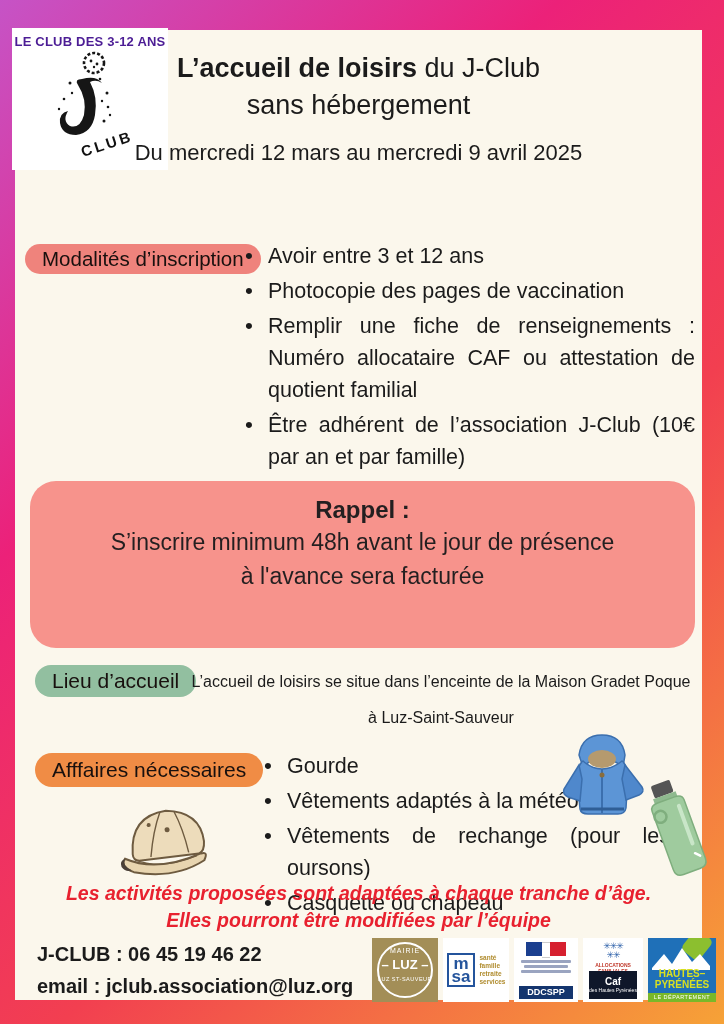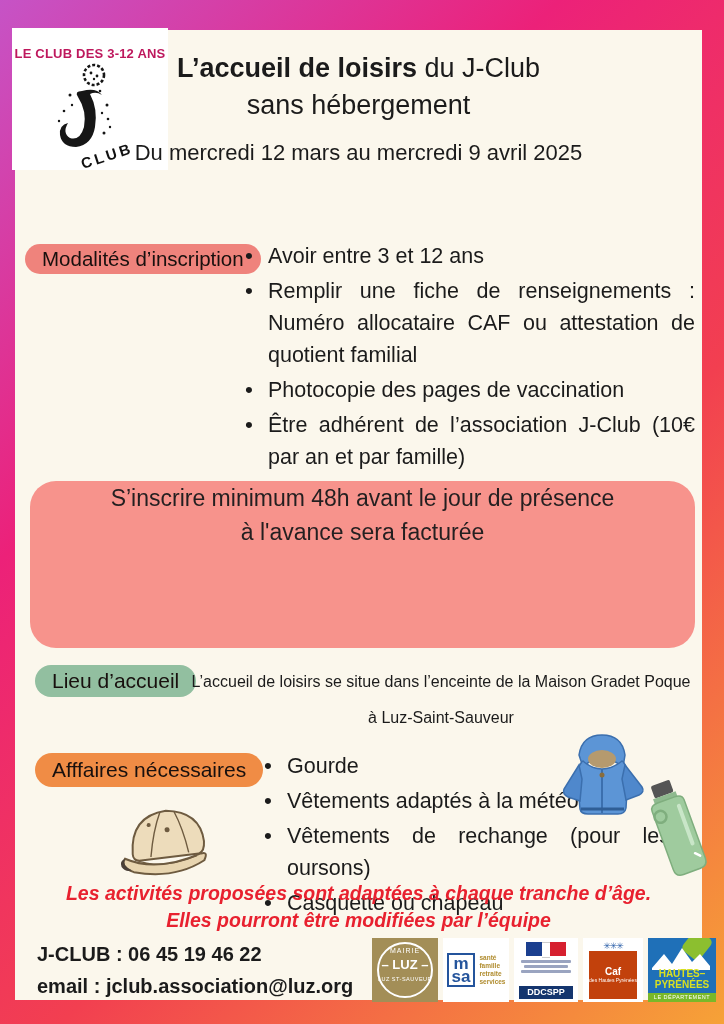--- a/index.html
+++ b/index.html
@@ -4,21 +4,21 @@
 <style>
   html,body{margin:0;padding:0;background:#888;}
   .canvas{
     position:relative;width:724px;height:1024px;overflow:hidden;
     font-family:"Liberation Sans",sans-serif;color:#1b1b1b;
     background:linear-gradient(135deg,#c653c6 0%,#ec2179 32%,#f23f50 62%,#f6a237 100%);
   }
   .panel{position:absolute;left:15px;top:30px;width:687px;height:970px;background:#fbf7ec;}
   
   .logo-box{position:absolute;left:12px;top:28px;width:156px;height:142px;background:#ffffff;text-align:center;}
-  .logo-banner{font-size:13px;font-weight:bold;letter-spacing:.2px;margin-top:18px;color:#be185d;}
+  .logo-banner{font-size:13px;font-weight:bold;letter-spacing:.2px;margin-top:6px;color:#4c1d95;}
   .logo-art{position:relative;width:100%;height:112px;}
   .logo-club{position:absolute;left:68px;top:86px;font-weight:bold;font-size:15px;letter-spacing:3px;transform:rotate(-18deg);color:#111;}
   
   .title-block{position:absolute;left:15px;top:50px;width:687px;text-align:center;}
   .title-l1,.title-l2{font-size:27px;line-height:37px;}
   .title-l1 .b{font-weight:bold;}
   .date-line{font-size:22px;line-height:28px;margin-top:15px;}
   .hours-line{font-size:22px;line-height:28px;margin-top:3px;}
   
   .pill{position:absolute;display:flex;align-items:center;justify-content:center;border-radius:17px;font-size:20.5px;color:#18100e;padding:0 17px;}
@@ -54,21 +54,21 @@
   .msa .mark{color:#24549c;font-weight:bold;font-size:17px;line-height:13px;text-align:center;border:2px solid #24549c;padding:2px 3px;}
   .msa .words{font-size:6.5px;line-height:8px;color:#b08c2e;font-weight:bold;}
   .ddcspp{width:64px;background:#fff;text-align:center;}
   .flagrow{display:flex;justify-content:center;margin-top:4px;}
   .flagrow i{display:block;height:14px;}
   .bar{height:3px;background:#9aa4c0;margin:2px 7px 0 7px;border-radius:1px;}
   .ddcspp .tag{position:absolute;bottom:3px;left:5px;right:5px;background:#14356e;color:#fff;font-size:9px;font-weight:bold;line-height:13px;}
   .caf{width:60px;background:#fff;text-align:center;}
   .caf .fleur{color:#2a5ea8;font-size:9px;line-height:9px;margin-top:4px;letter-spacing:-1px;}
   .caf .alloc{font-size:5px;color:#c0392b;font-weight:bold;line-height:6px;margin-top:2px;}
-  .caf .tag{position:absolute;bottom:3px;left:6px;right:6px;background:#c2410c;color:#fff;line-height:10px;padding:16px 0;}
+  .caf .tag{position:absolute;bottom:3px;left:6px;right:6px;background:#0f172a;color:#fff;line-height:10px;padding:6px 0;}
   .caf .tag .c1{font-size:10px;font-weight:bold;line-height:10px;}
   .caf .tag .c2{font-size:5px;line-height:6px;}
   .hp{width:68px;background:#1f70b8;text-align:center;}
   .hp .t1{position:relative;font-size:10px;font-weight:bold;color:#d9e021;line-height:11px;margin-top:30px;z-index:2;}
   .hp .t2{position:relative;font-size:10px;font-weight:bold;color:#d9e021;line-height:11px;z-index:2;}
   .hp .t3{position:absolute;bottom:0;left:0;right:0;background:#7ab829;color:#fff;font-size:5.5px;line-height:9px;letter-spacing:.5px;}
   .hp svg{position:absolute;left:0;top:0;z-index:1;}
   
   .icon-abs{position:absolute;}
 </style>
@@ -105,26 +105,27 @@
 
   <div class="title-block">
     <div class="title-l1"><span class="b">L’accueil de loisirs</span><span> du J-Club</span></div>
     <div class="title-l2">sans hébergement</div>
     <div class="date-line">Du mercredi 12 mars au mercredi 9 avril 2025</div>
   </div>
 
   <div class="pill pill-salmon">Modalités d’inscription</div>
   <ul class="blist modalites-list">
     <li>Avoir entre 3 et 12 ans</li>
+    <li>Photocopie des pages de vaccination</li>
     <li>Remplir une fiche de renseignements : Numéro allocataire CAF ou attestation de quotient familial</li>
-    <li>Photocopie des pages de vaccination</li>
     <li>Être adhérent de l’association J-Club (10€ par an et par famille)</li>
   </ul>
 
   <div class="rappel-box">
+    <div class="rappel-title">Rappel :</div>
     <div class="rappel-line">S’inscrire minimum 48h avant le jour de présence</div>
     <div class="rappel-line">à l'avance sera facturée</div>
   </div>
 
   <div class="pill pill-green">Lieu d’accueil</div>
   <div class="lieu-text">L’accueil de loisirs se situe dans l’enceinte de la Maison Gradet Poque à Luz-Saint-Sauveur</div>
 
   <div class="pill pill-orange">Afffaires nécessaires</div>
   <ul class="blist affaires-list">
     <li>Gourde</li>

